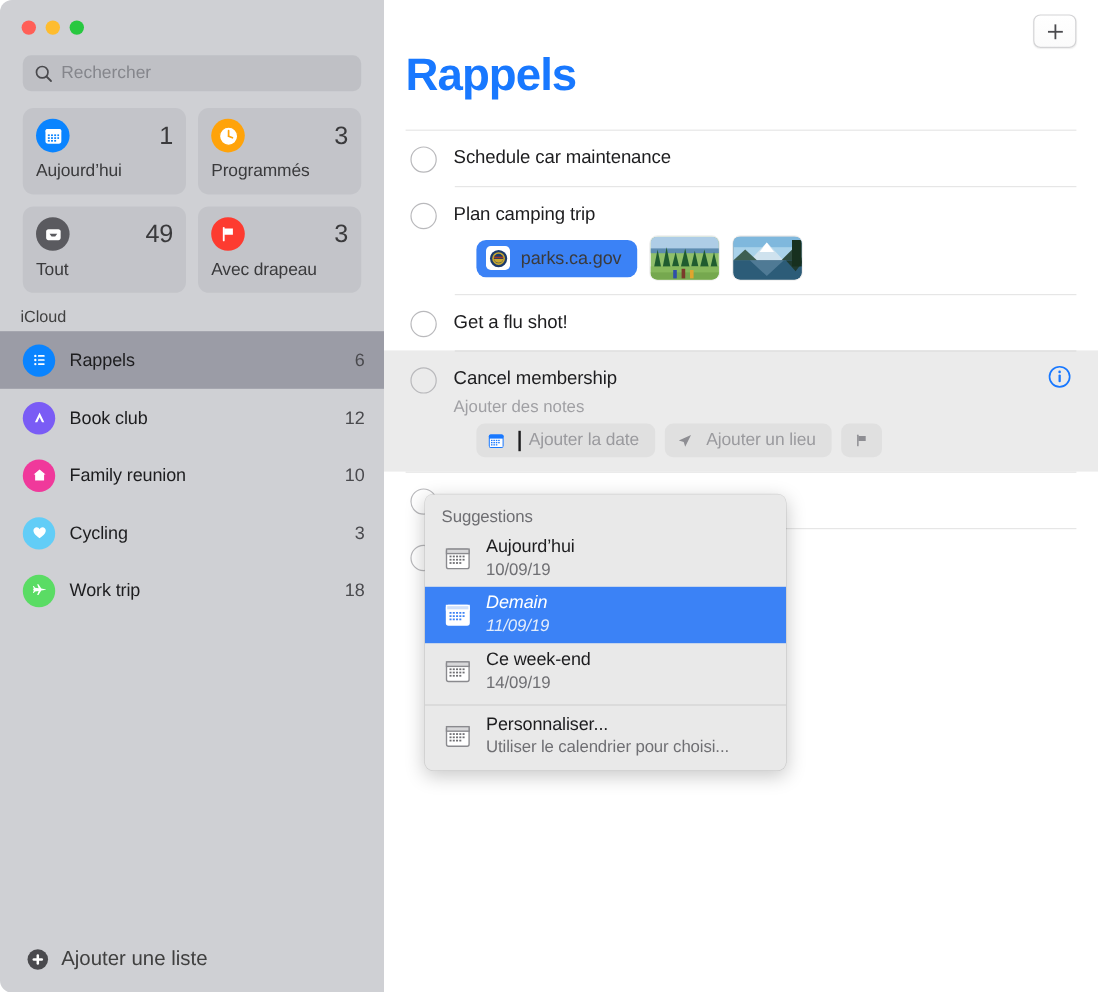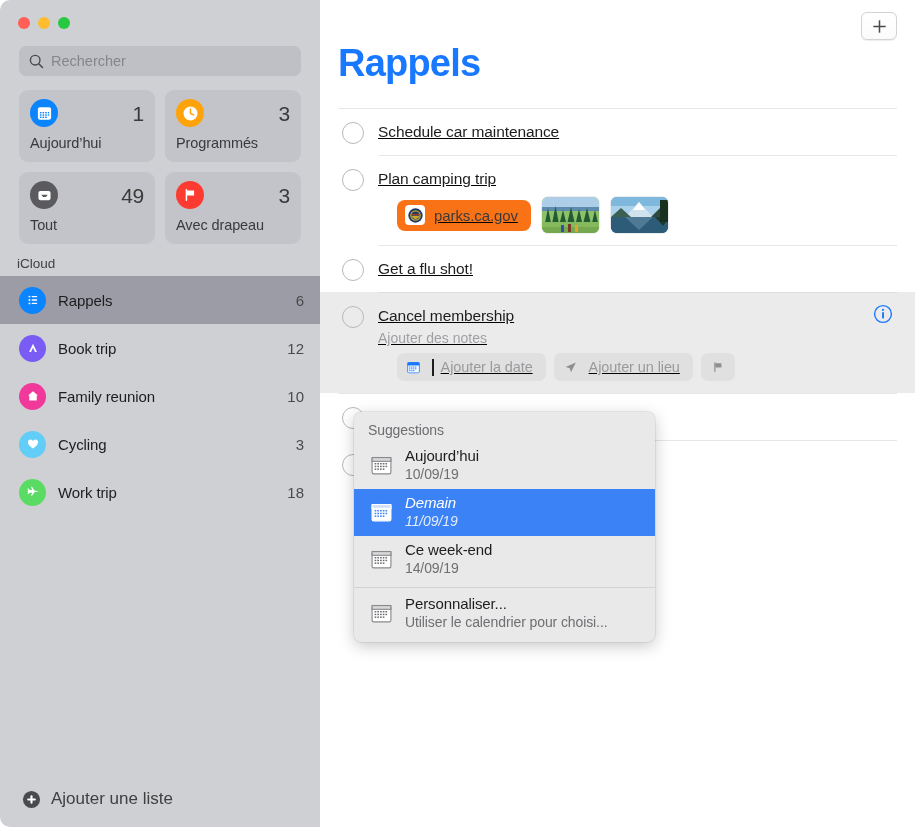--- a/index.html
+++ b/index.html
@@ -142,21 +142,20 @@
     position: absolute; top: 42px; left: 18px;
     font-size: 38px; font-weight: bold;
     color: #1878ff;
     letter-spacing: -0.8px;
   }
 
   .reminders { position: absolute; top: 108px; left: 0; right: 0; }
   .rem-row {
     position: relative;
     padding: 0 18px;
-    text-decoration: underline;
   }
   .rem-row .sep {
     height: 1px; background: #e6e6e6;
     margin-left: 41px;
   }
   .rem-main {
     display: flex; align-items: flex-start;
     gap: 14px;
     padding: 12px 0 11px 4px;
   }
@@ -177,21 +176,21 @@
     margin-top: 1px; line-height: 20px;
   }
 
   
   .attachments {
     display: flex; align-items: center; gap: 10px;
     padding: 2px 0 11px 59px;
   }
   .url-chip {
     display: flex; align-items: center; gap: 9px;
-    background: #f97316;
+    background: #3b82f6;
     border-radius: 8px;
     height: 31px;
     padding: 0 13px 0 8px;
   }
   .favicon {
     width: 20px; height: 20px; border-radius: 4px;
     background: #fff;
     display: flex; align-items: center; justify-content: center;
     flex: none;
   }
@@ -379,21 +378,21 @@
         <div class="list-name">Rappels</div>
         <div class="list-count">6</div>
       </div>
 
       <div class="list-row">
         <div class="list-dot" style="background:#7a5cf5">
           <svg width="16" height="16" viewBox="0 0 18 18">
             <path d="M9 4.2 L13.4 13.4 L11.2 13.4 L9 8.6 L6.8 13.4 L4.6 13.4 Z" fill="#fff"></path>
           </svg>
         </div>
-        <div class="list-name">Book trip</div>
+        <div class="list-name">Book club</div>
         <div class="list-count">12</div>
       </div>
 
       <div class="list-row">
         <div class="list-dot" style="background:#f0399b">
           <svg width="16" height="16" viewBox="0 0 18 18">
             <path d="M9 3.6 L14.6 8.4 L13.2 8.4 L13.2 14 L4.8 14 L4.8 8.4 L3.4 8.4 Z" fill="#fff"></path>
           </svg>
         </div>
         <div class="list-name">Family reunion</div>

